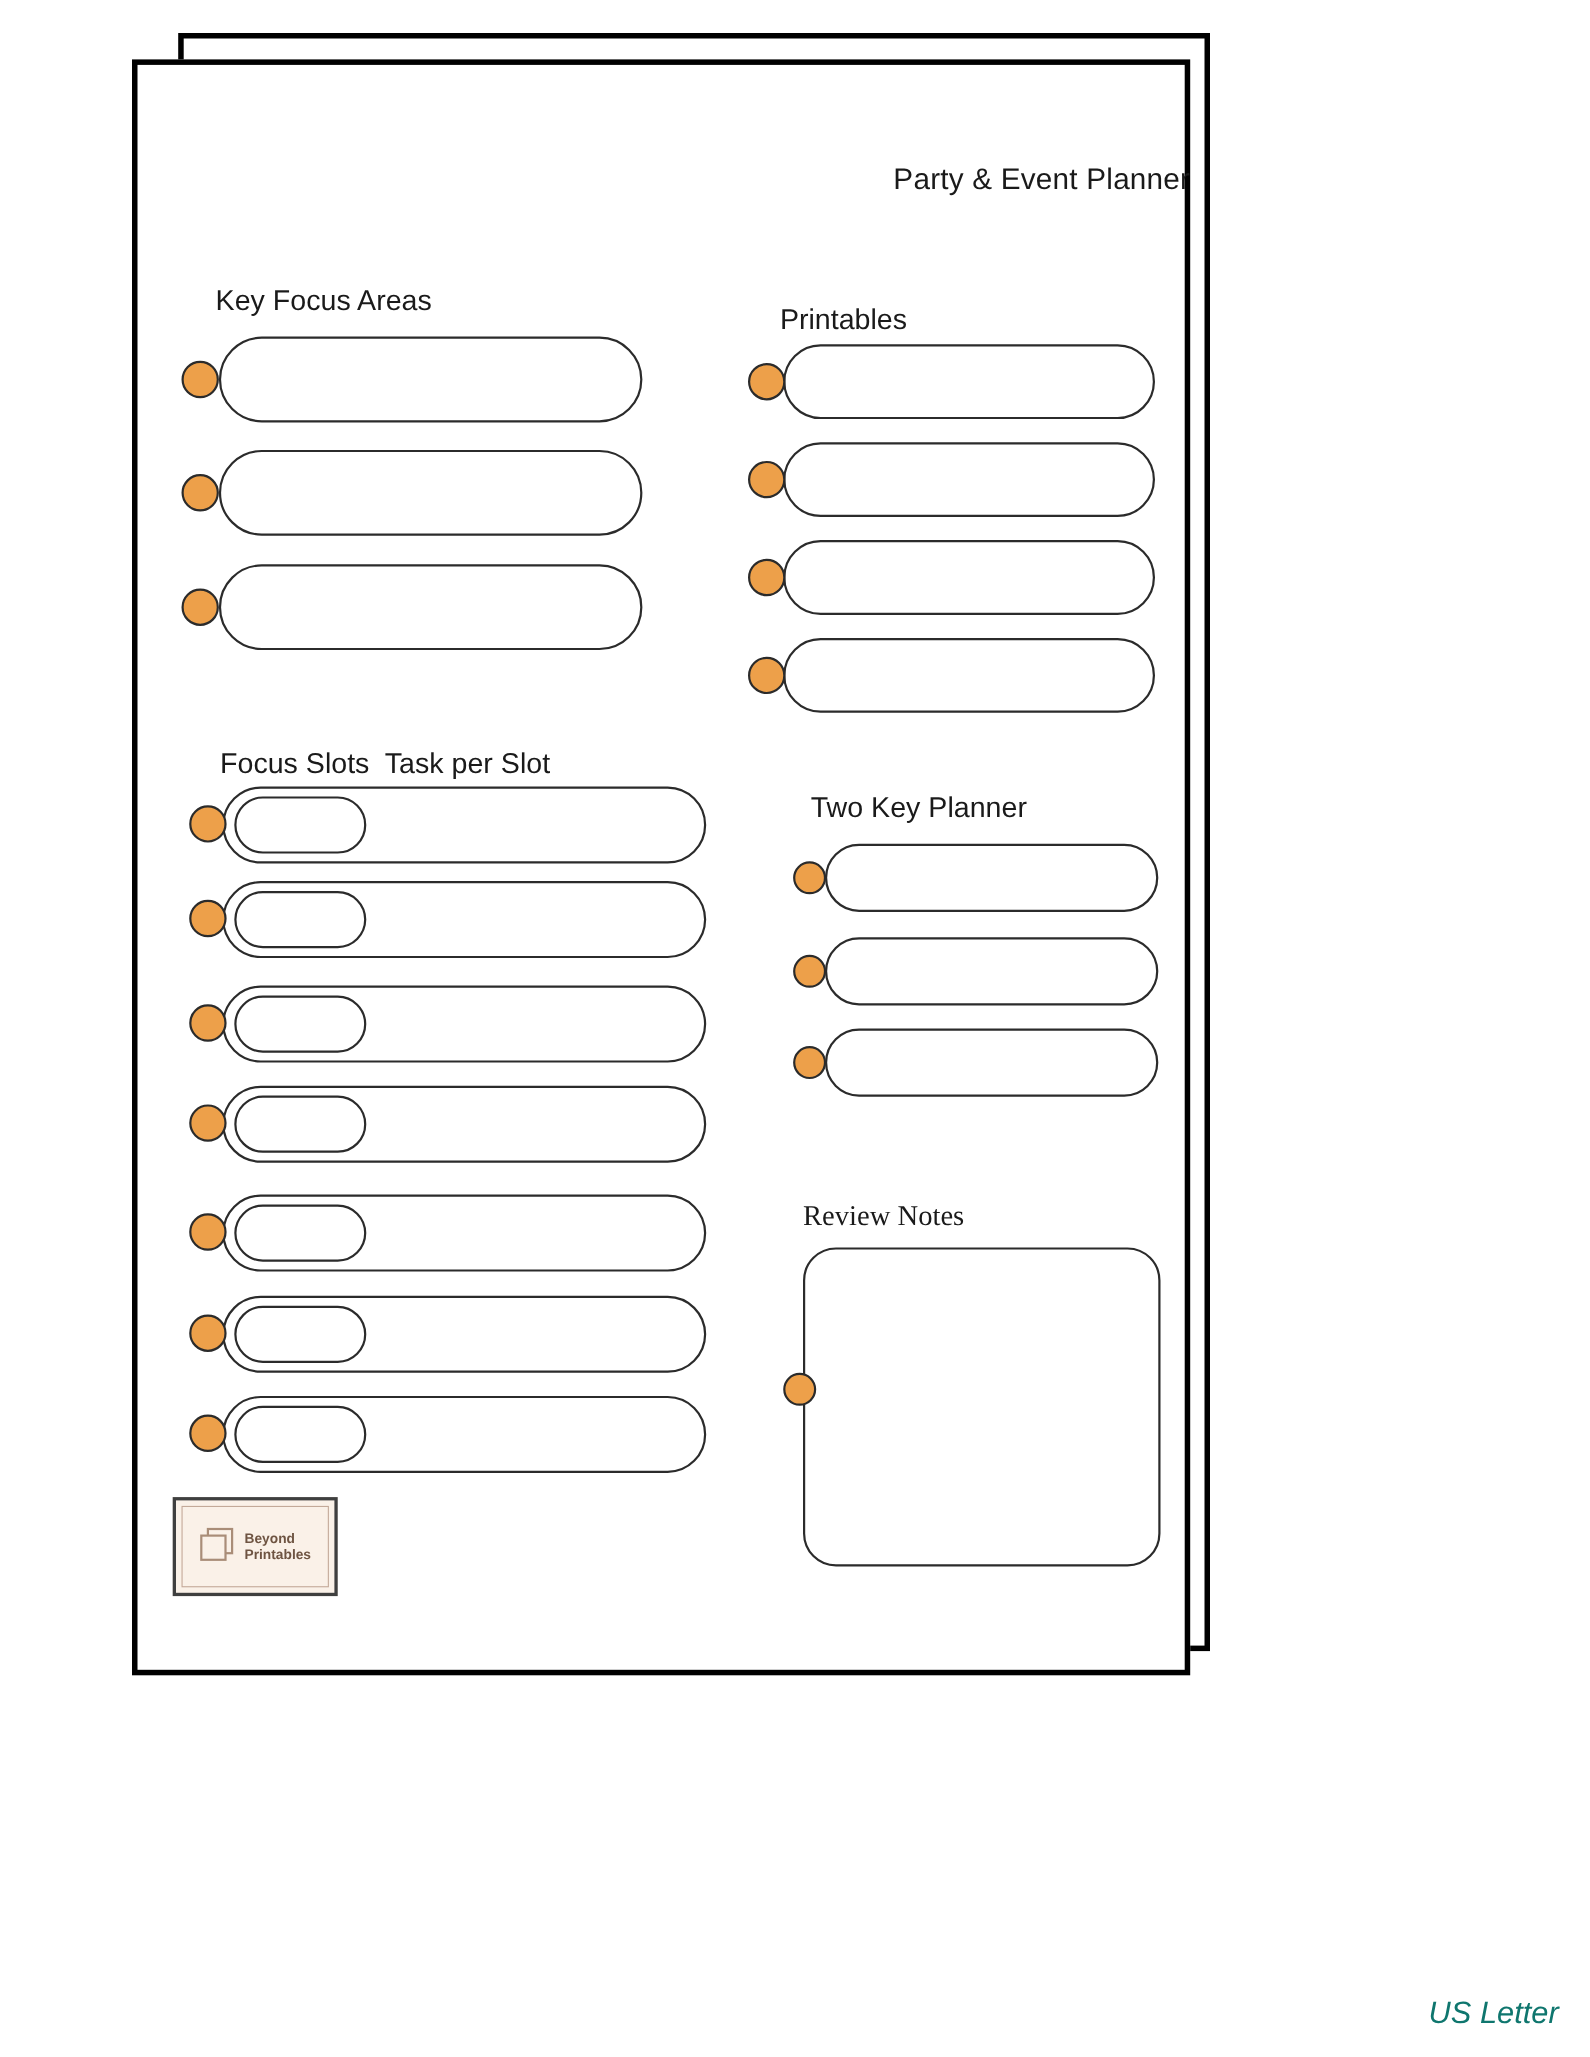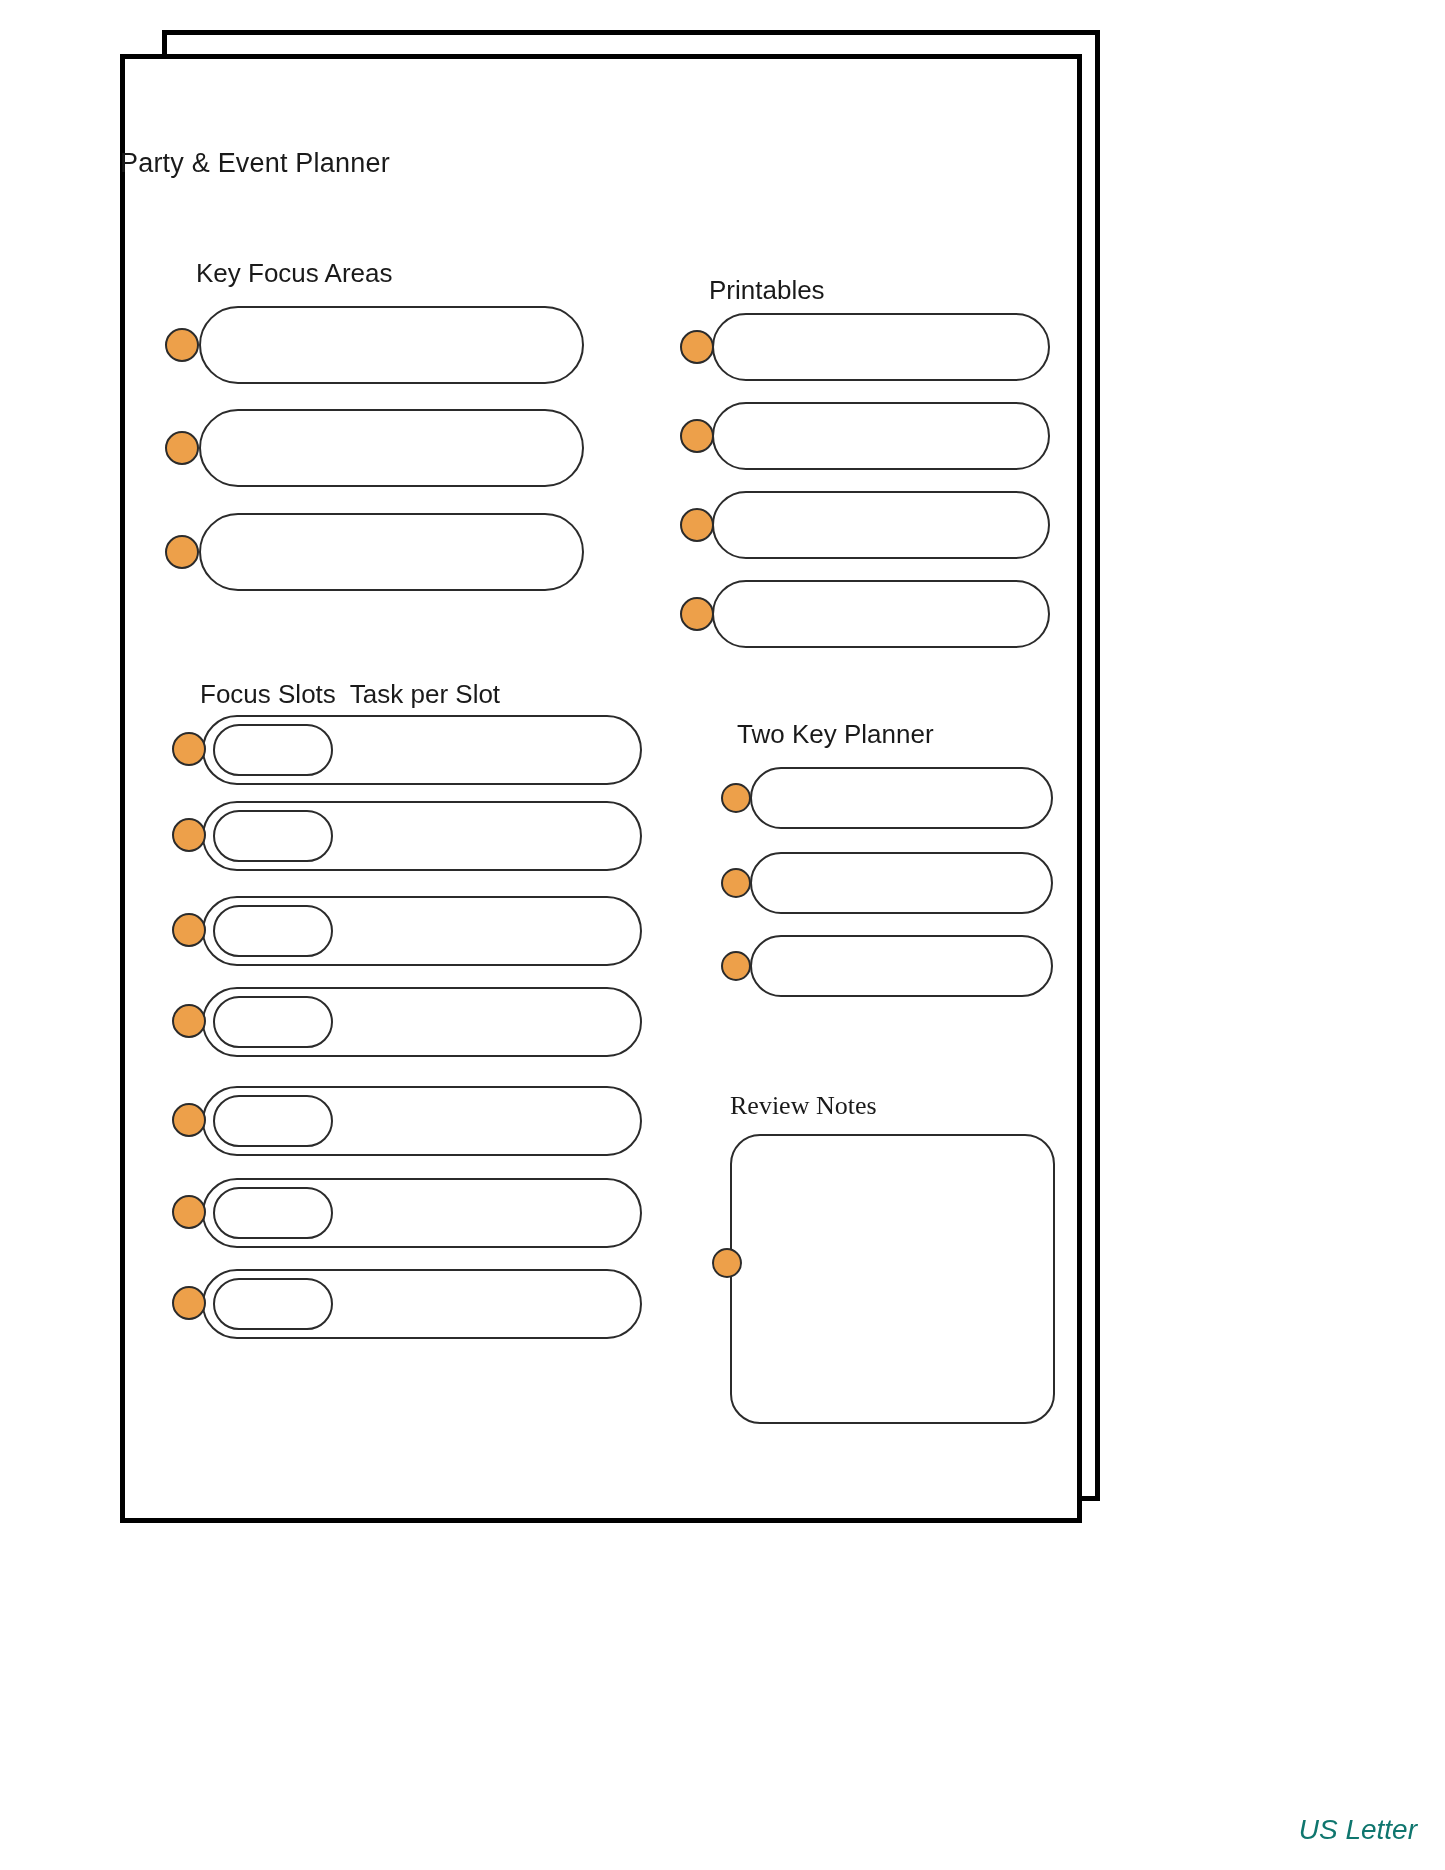--- a/index.html
+++ b/index.html
@@ -44,21 +44,21 @@
     height: 1469px;
     box-sizing: border-box;
   }
 
   
   #doc-title {
     position: absolute;
     left: 0;
     top: 94px;
     width: 962px;
-    text-align: left;
+    text-align: right;
     font-size: 27px;
     color: #1a1a1a;
     letter-spacing: .2px;
   }
 
   
   .sec-head {
     position: absolute;
     font-size: 26px;
     color: #1a1a1a;
@@ -236,17 +236,31 @@
   <div class="dot sm" style="left:601px; top:814px;"></div>
 
   <div class="pill" style="left:630px; top:881px; width:303px; height:62px;"></div>
   <div class="dot sm" style="left:601px; top:897px;"></div>
 
   <div class="sec-head" style="left:610px; top:1037px;font-family:Liberation Serif, serif;">Review Notes</div>
 
   <div class="notebox" style="left:610px; top:1080px; width:325px; height:290px;"></div>
   <div class="dot sm" style="left:592px; top:1194px;"></div>
 
+  <div id="logo-badge">
+    <div id="logo-badge-inner">
+      <span id="logo-mark">
+        <svg width="34" height="32" viewBox="0 0 34 32">
+          <rect x="8" y="2" width="22" height="22" fill="none" stroke="#a98d78" stroke-width="2"></rect>
+          <rect x="2" y="8" width="22" height="22" fill="#faf1e8" stroke="#a98d78" stroke-width="2"></rect>
+        </svg>
+      </span>
+      <span id="logo-text">
+        <span>Beyond</span>
+        <span>Printables</span>
+      </span>
+    </div>
+  </div>
 
 
 </div>
 
 <div id="page-size">US Letter</div>
 
 </body></html>

